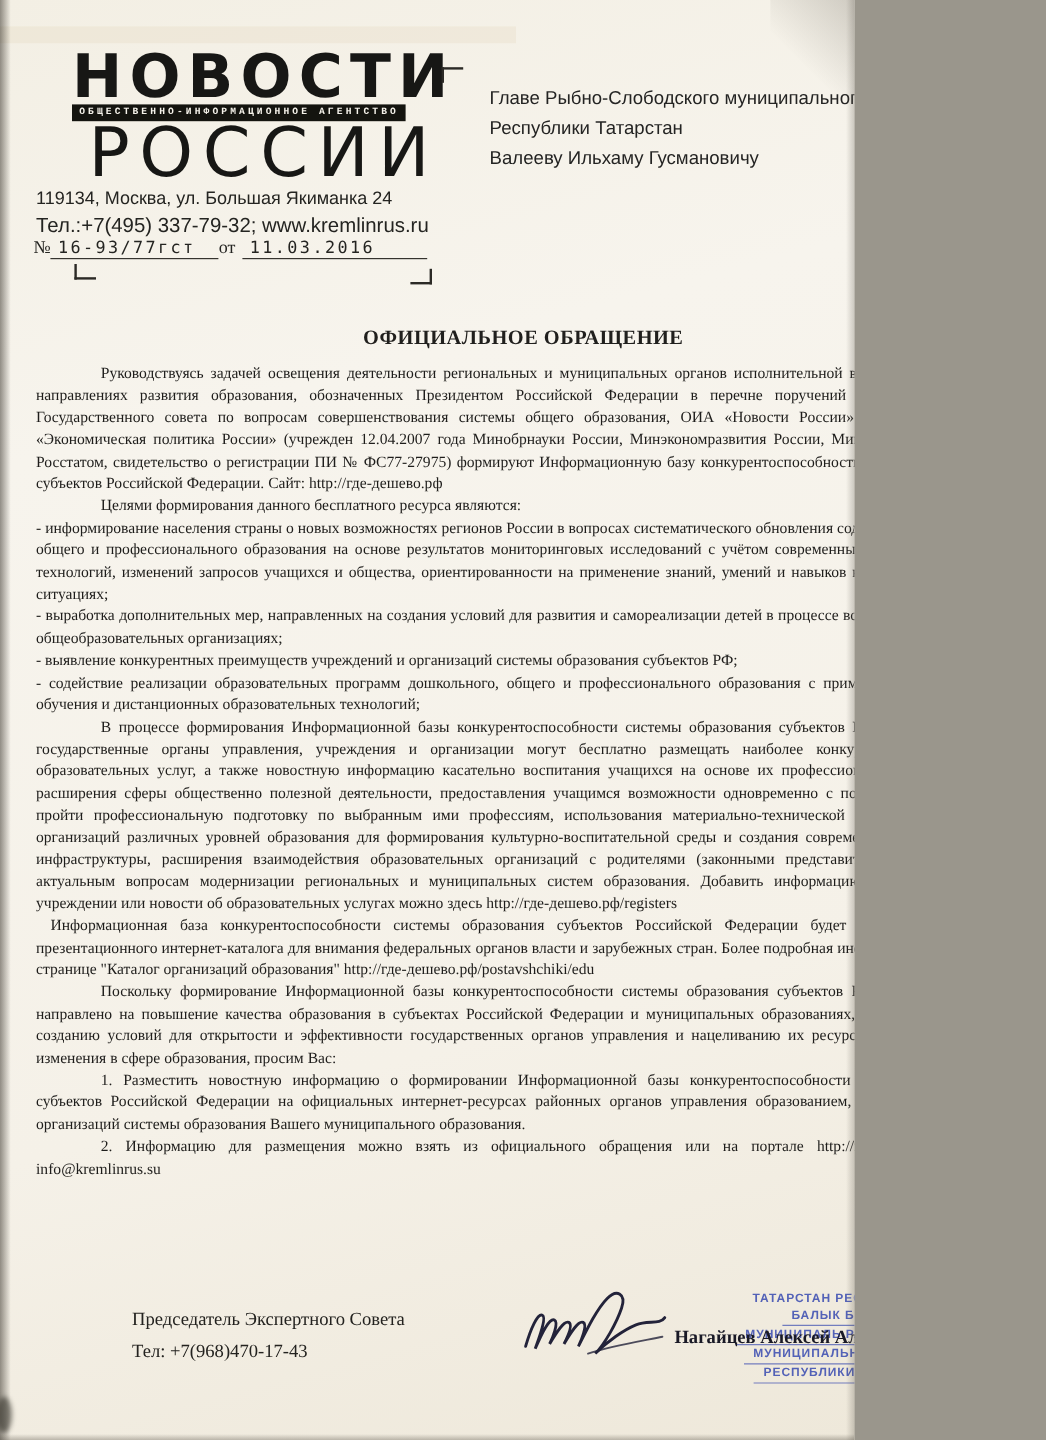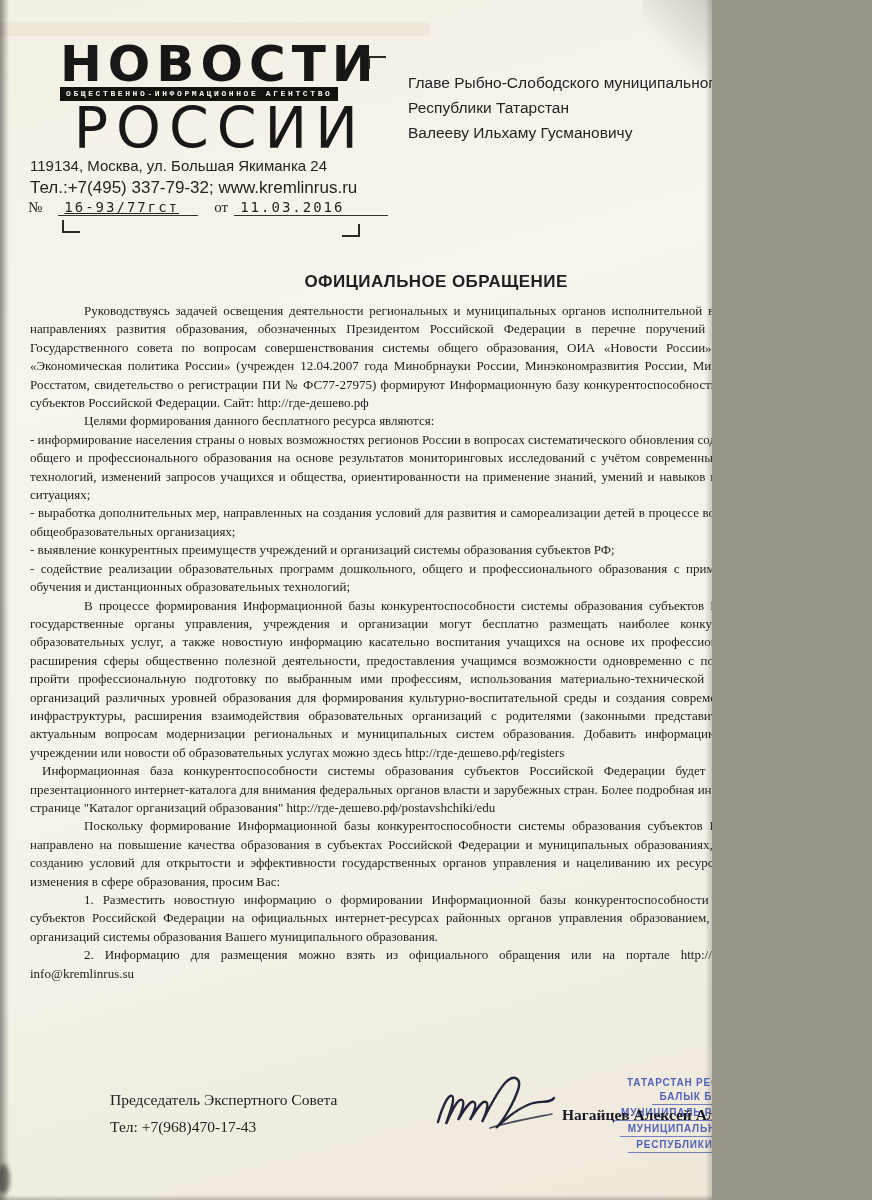--- a/index.html
+++ b/index.html
@@ -33,35 +33,35 @@
     line-height:54px; letter-spacing:8px; color:#171715;text-align:center; }
   .addr1 { position:absolute; left:30px; top:157px; font-family:"Liberation Sans",sans-serif;
     font-size:15px; color:#242421; }
   .addr2 { position:absolute; left:30px; top:178px; font-family:"Liberation Sans",sans-serif;
     font-size:17px; color:#242421; }
   .refline { position:absolute; left:28px; top:199px; font-family:"Liberation Serif",serif;
     font-size:15px; color:#242421; }
   .fill { display:inline-block; border-bottom:1.6px solid #35332e;
     font-family:"DejaVu Sans Mono",monospace; font-size:14px; letter-spacing:2px;
     padding:0 6px; }
-  .fill-num { min-width:128px; margin:0 16px;text-decoration:underline; }
+  .fill-num { min-width:128px; margin:0 0; }
   .fill-date { min-width:112px; padding-right:36px; margin-left:6px; }
 
   
   .cm { position:absolute; width:16px; height:11px; }
   .cm-tl { left:368px; top:56px; border-left:2px solid #2c2a26; border-top:2px solid #2c2a26; }
   .cm-tr { left:778px; top:58px; border-right:2px solid #2c2a26; border-top:2px solid #2c2a26; }
   .cm-bl { left:62px; top:220px; border-left:2px solid #2c2a26; border-bottom:2px solid #2c2a26; }
   .cm-br { left:342px; top:224px; border-right:2px solid #2c2a26; border-bottom:2px solid #2c2a26; }
 
   .recipient { position:absolute; left:408px; top:70px; width:400px;
     font-family:"Liberation Sans",sans-serif; font-size:15.5px; line-height:25px; color:#242423; }
 
   .title { position:absolute; left:0; width:872px; top:272px; text-align:center;
-    font-family:Liberation Sans, sans-serif; font-size:17px; font-weight:700;
+    font-family:Liberation Serif, serif; font-size:17px; font-weight:700;
     letter-spacing:.4px; color:#201f1d; }
 
   .doc-body { position:absolute; left:30px; top:302px; width:812px;
     font-family:"Liberation Serif",serif; font-size:13px; line-height:18.4px;
     text-align:justify; color:#1e1d1b; max-height:782px; overflow:hidden; }
   .doc-body p { margin:0; }
   .ind { text-indent:54px; }
   .ind-sm { text-indent:12px; }
 
   .sign-block { position:absolute; left:110px; top:1086px;

